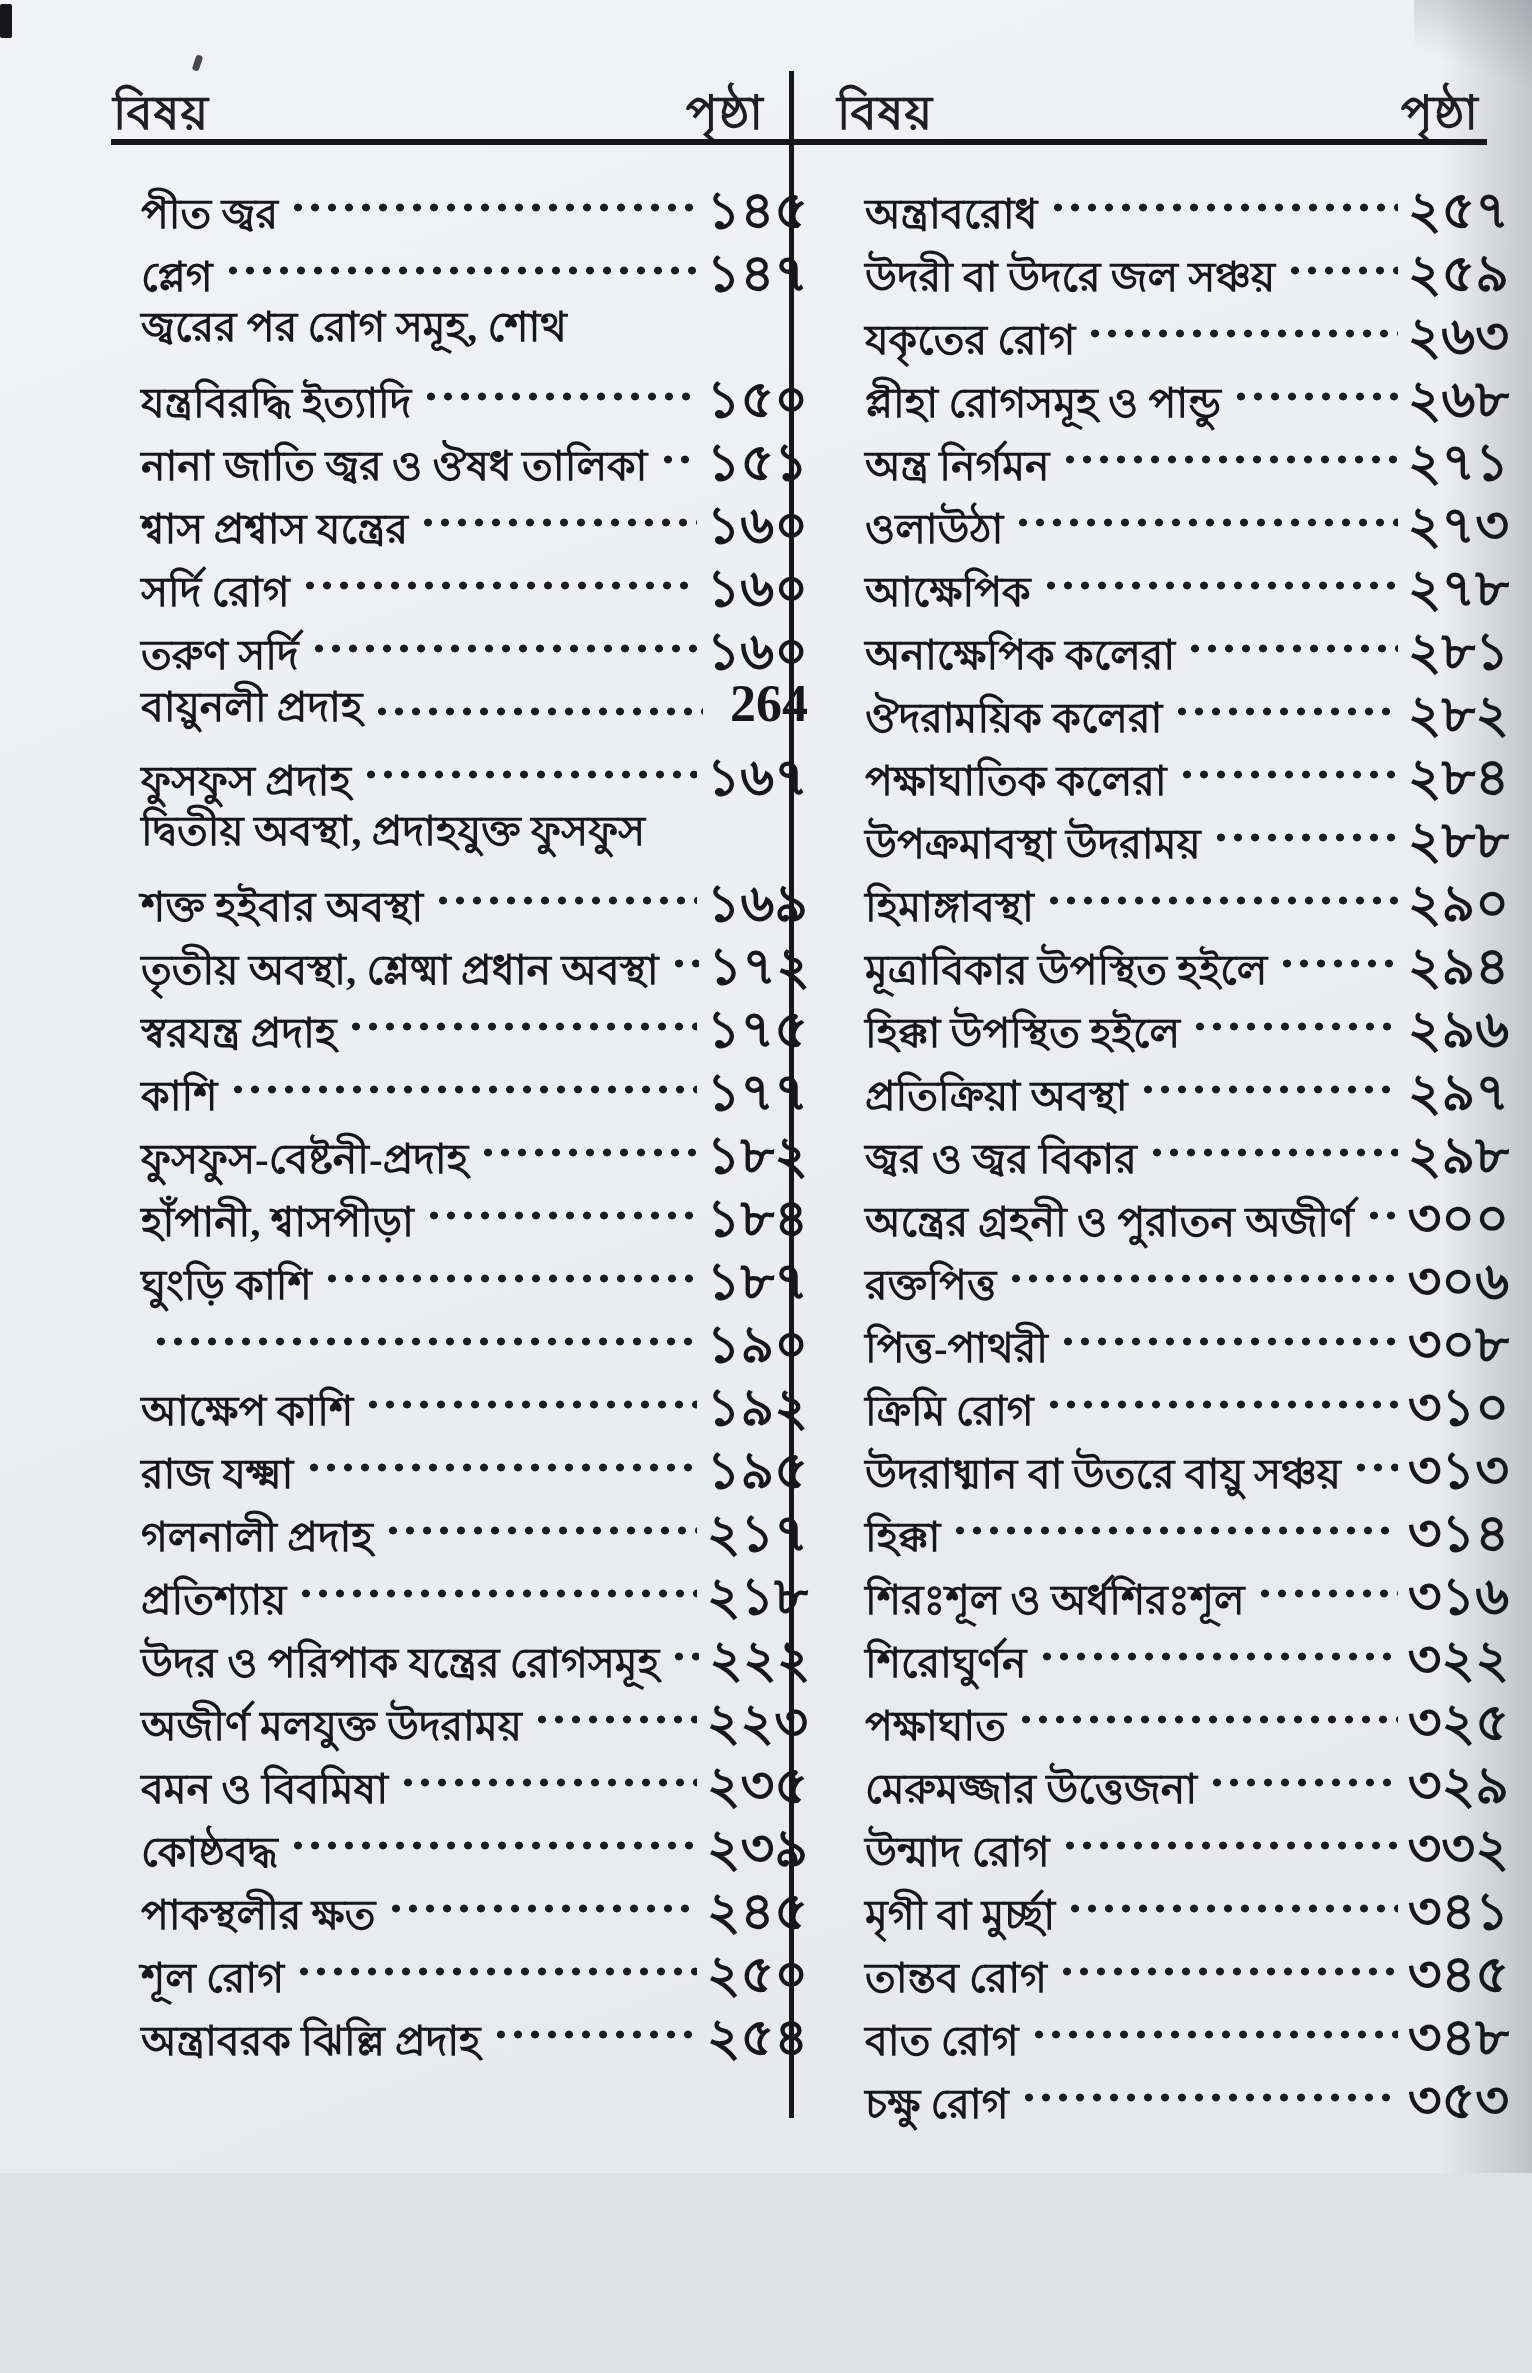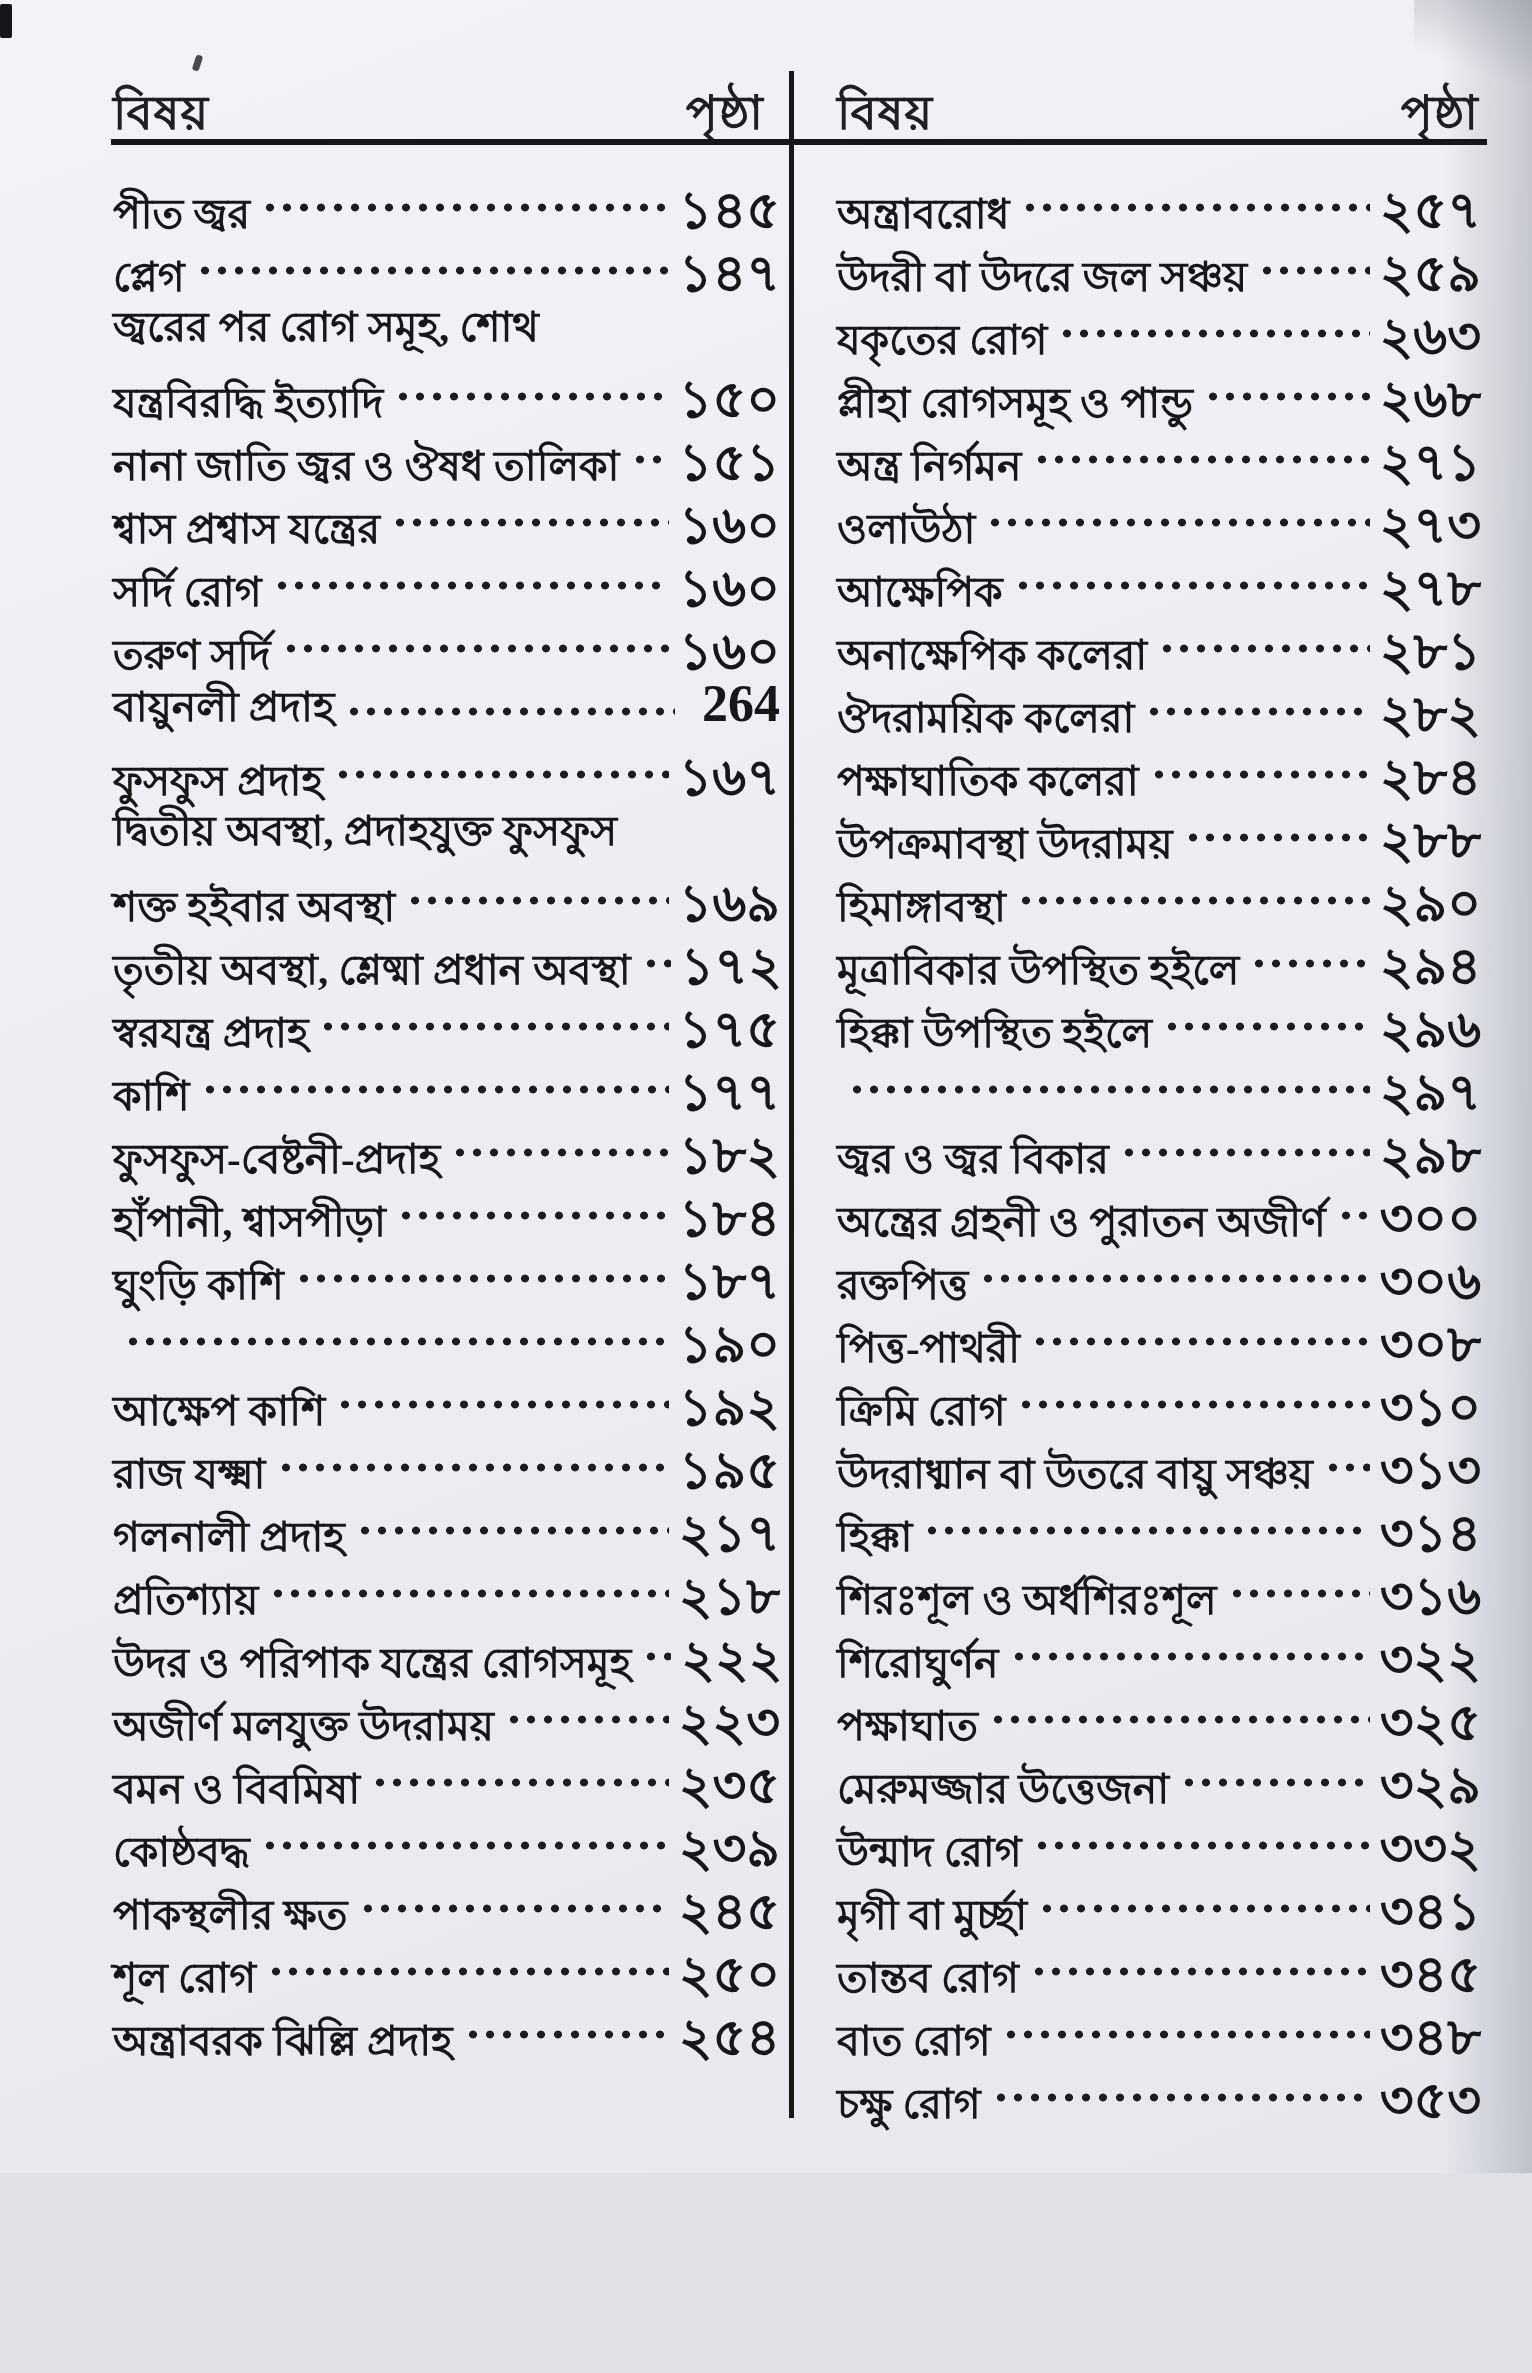--- a/index.html
+++ b/index.html
@@ -23,21 +23,21 @@
 
   .col-header{
     position:absolute;display:flex;justify-content:space-between;align-items:baseline;
     font-size:47px;font-weight:bold;letter-spacing:1px;
   }
   .col-header.left{left:113px;top:77px;width:651px;}
   .col-header.right{left:837px;top:77px;width:642px;}
   .col-header .subj{opacity:.96;}
   .col-header .pg{opacity:.96;}
 
-  .entries{position:absolute;}
+  .entries{position:absolute;margin-left:28px;}
   .entries.left{left:113px;top:170px;width:667px;}
   .entries.right{left:837px;top:170px;width:644px;}
 
   .row{display:flex;align-items:baseline;height:63px;white-space:nowrap;}
   .row .title{font-size:41px;font-weight:bold;line-height:63px;}
   .row .leader{
     flex:1;height:9px;min-width:24px;
     align-self:flex-end;margin:0 10px 21px 16px;
     background-image:radial-gradient(circle at 4px 4.5px,#1d1d20 3.6px,rgba(0,0,0,0) 4.3px);
     background-size:17px 9px;background-repeat:repeat-x;background-position:left center;
@@ -343,20 +343,21 @@
     <span class="pagenum">২৯৪</span>
   </div>
 
   <div class="row">
     <span class="title">হিক্কা উপস্থিত হইলে</span>
     <span class="leader"></span>
     <span class="pagenum">২৯৬</span>
   </div>
 
   <div class="row">
+    <span class="title">প্রতিক্রিয়া অবস্থা</span>
     <span class="leader"></span>
     <span class="pagenum">২৯৭</span>
   </div>
 
   <div class="row">
     <span class="title">জ্বর ও জ্বর বিকার</span>
     <span class="leader"></span>
     <span class="pagenum">২৯৮</span>
   </div>
 

